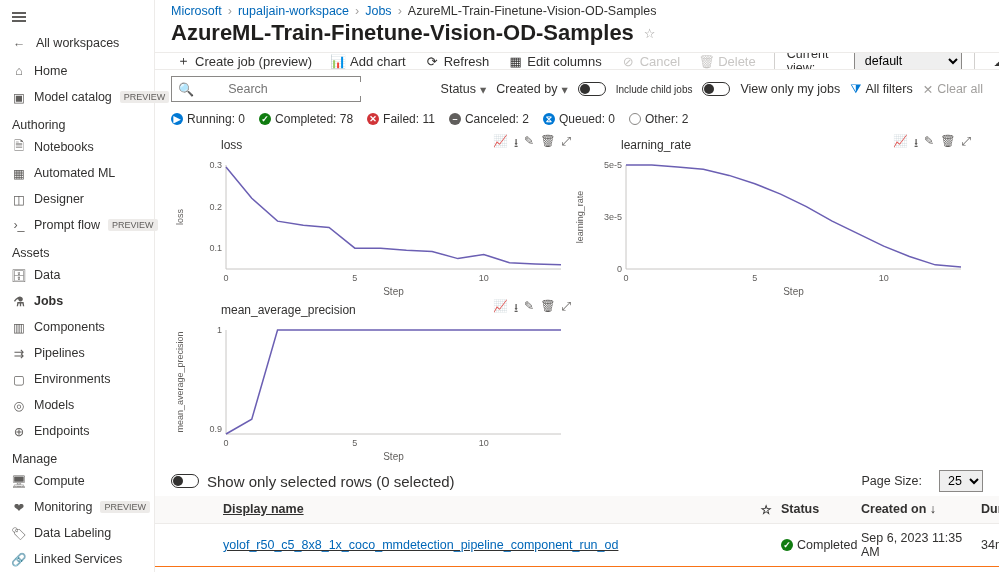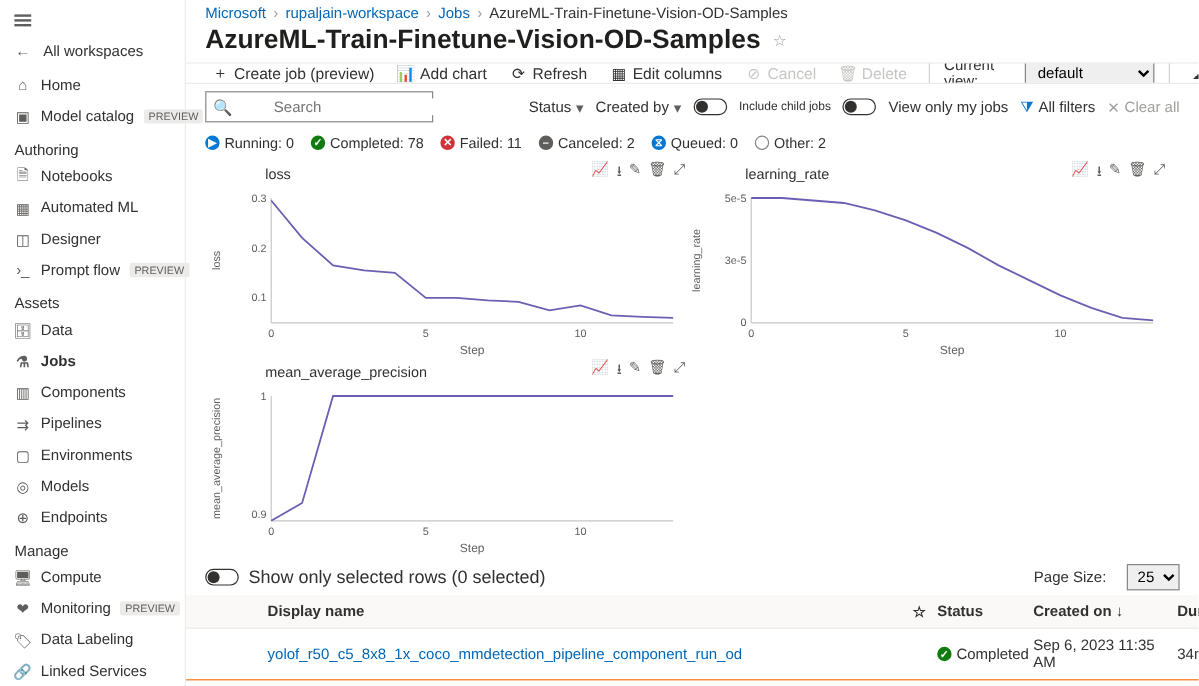--- a/index.html
+++ b/index.html
@@ -46,21 +46,21 @@
 .chartcard .header { display:flex; align-items:center; justify-content:space-between; padding:2px 0 2px 50px; font-size:12px; color:#323130;}
 .chartcard .tools { display:inline-flex; gap:6px; color:#605e5c; font-size:12px;}
 .chartcard .tools span{cursor:pointer;}
 .chartcard .plot { height:140px; position:relative;}
 .table-area { margin-top:2px;}
 .tableopt { display:flex; align-items:center; justify-content:space-between; padding:6px 16px 4px;}
 .tableopt .left { display:inline-flex; align-items:center; gap:8px; font-size:15px;}
 .tableopt .right { display:inline-flex; align-items:center; gap:17px; font-size:12.5px;}
 .tableopt select { border:1px solid #8a8886; padding:2px 4px; font-size:12.5px;}
 .thead { display:flex; background:#faf9f8; border-bottom:1px solid #edebe9; padding:6px 16px; font-size:12.5px; font-weight:600; gap:0;}
-.tcol1{flex:0 0 40px;} .tcol-name{flex:0 0 540px; padding-left:12px;} .tcol-fav{flex:0 0 30px; text-align:center;} .tcol-status{flex:0 0 80px;} .tcol-date{flex:0 0 120px;} .tcol-dur{flex:0 0 40px;}
+.tcol1{flex:0 0 40px;} .tcol-name{flex:0 0 540px; padding-left:12px;text-decoration:underline;} .tcol-fav{flex:0 0 30px; text-align:center;} .tcol-status{flex:0 0 80px;} .tcol-date{flex:0 0 120px;} .tcol-dur{flex:0 0 40px;}
 .trow { display:flex; padding:7px 16px; font-size:12.5px; border-bottom:1px solid #f97316; align-items:center;}
 .trow a { color:#0067b8; cursor:pointer;}
 .trow .statcell { display:inline-flex; align-items:center; gap:4px;}
 svg { display:block;}
 </style>
 </head>
 <body>
 
 <div class="app">
 

